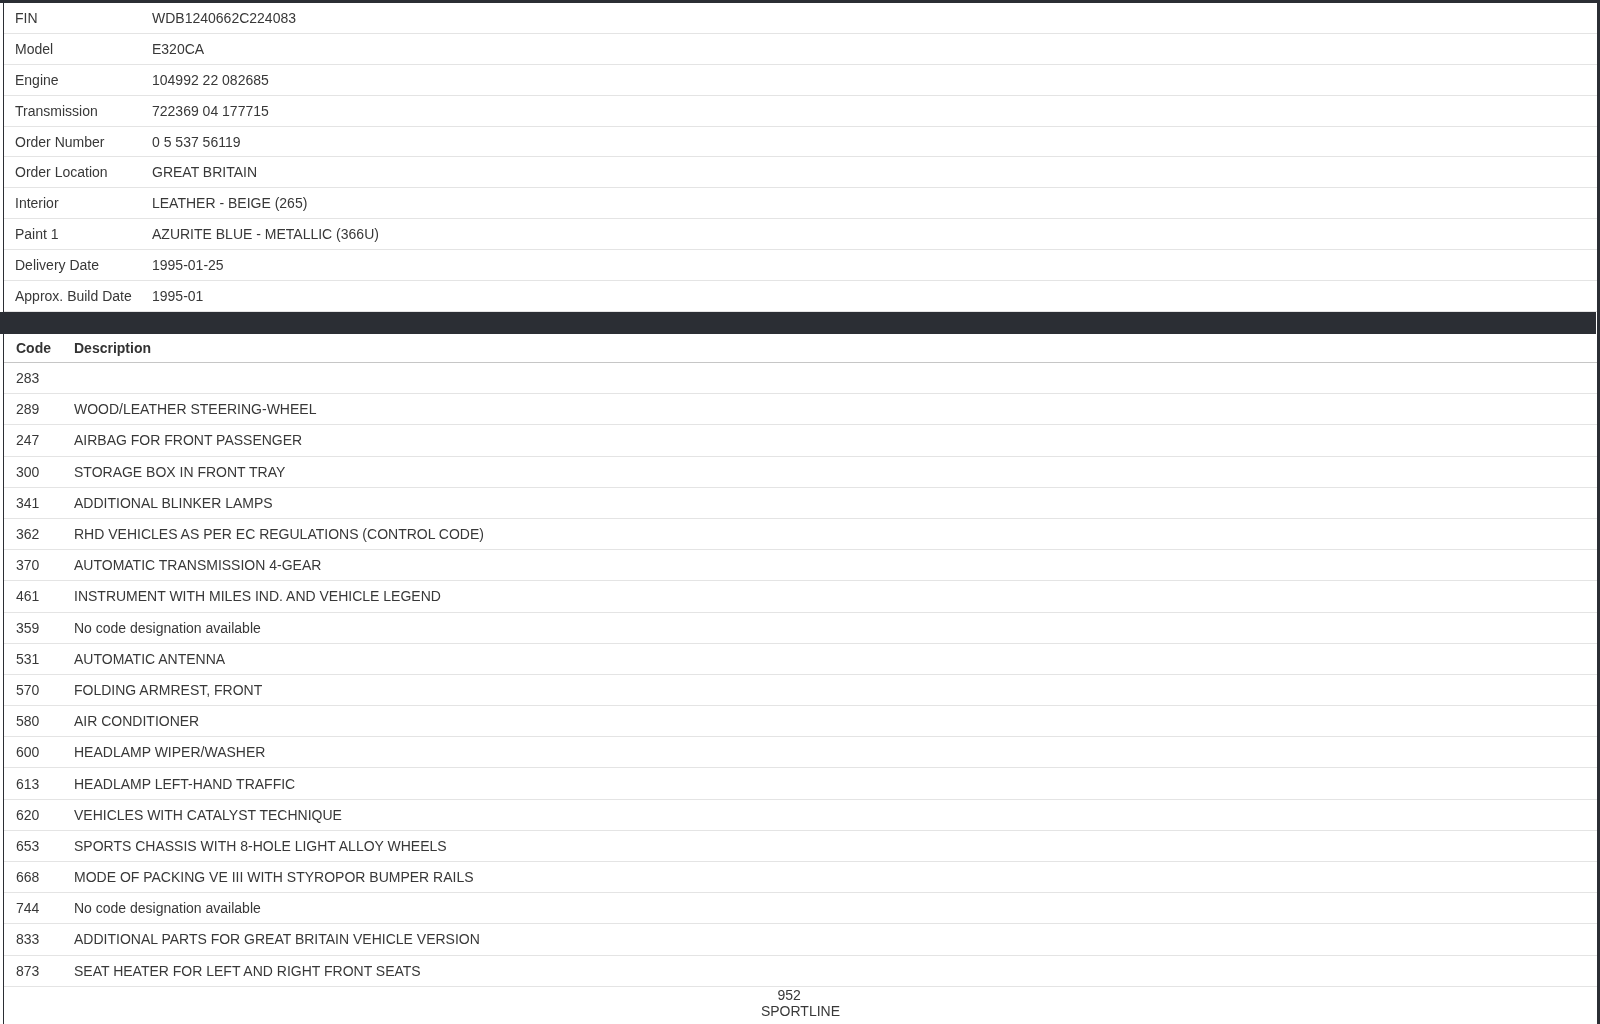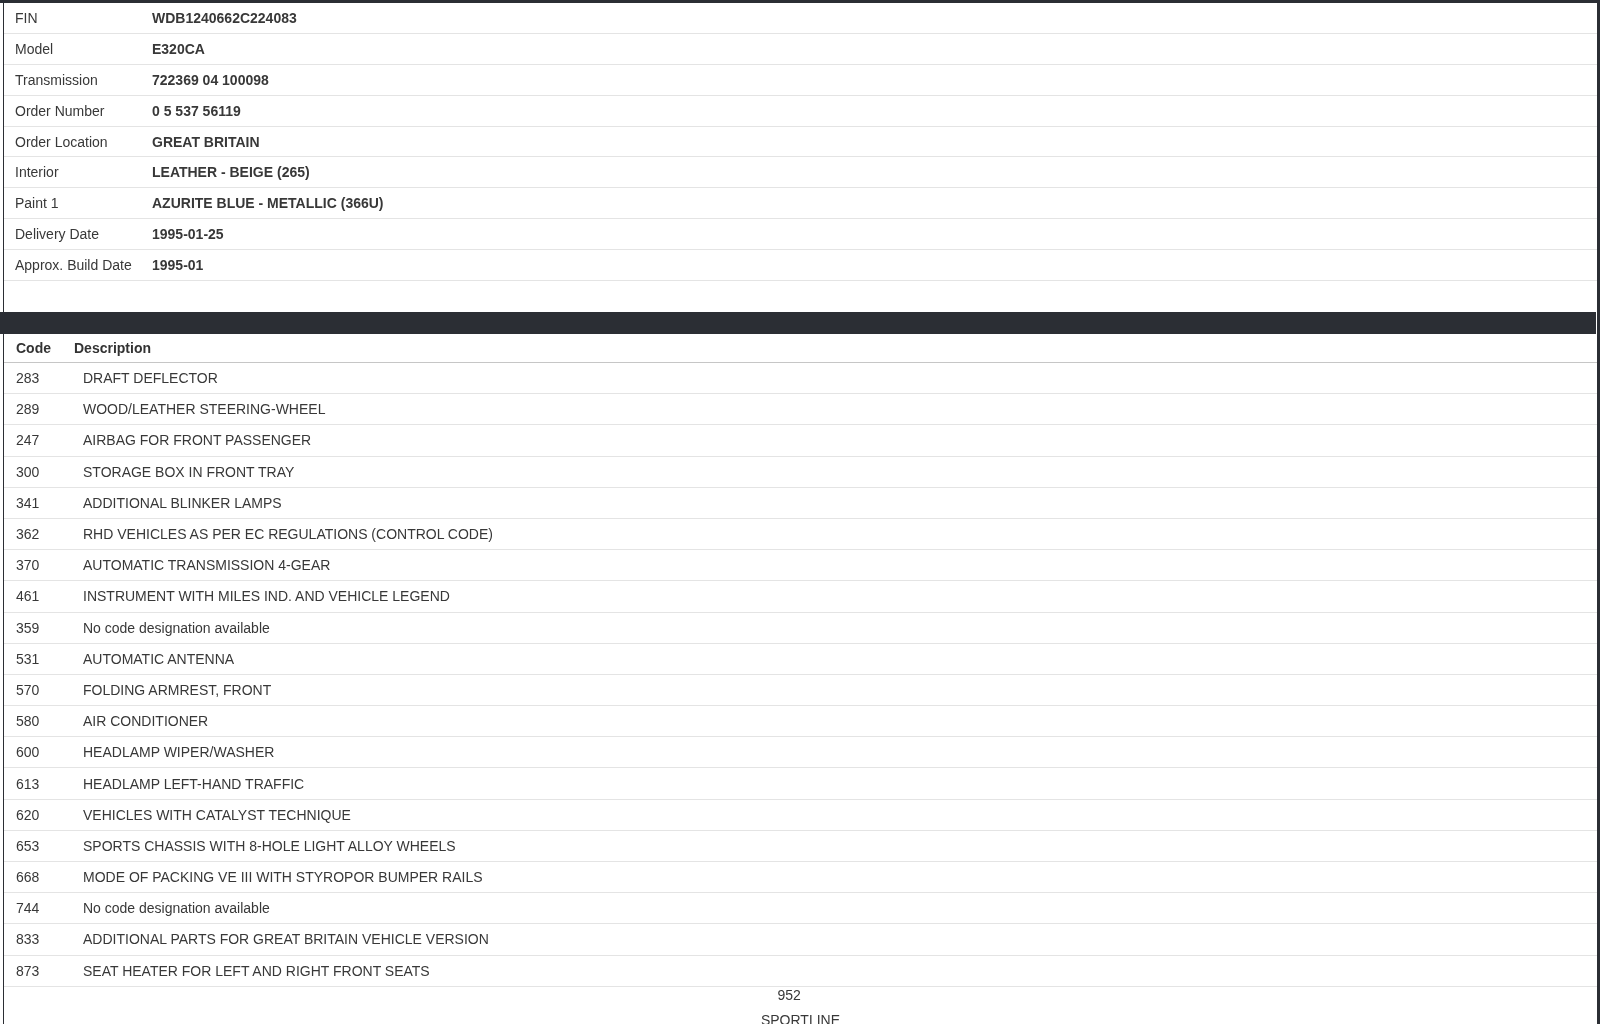--- a/index.html
+++ b/index.html
@@ -27,25 +27,25 @@
   .opt-table  { position: absolute; left: 4px; top: 334px; width: 1593px; }
 
   .row {
     display: flex;
     align-items: center;
     height: 30.9px;
     border-bottom: 1px solid var(--row-border);
     font-size: 14px;
     background: #ffffff;
   }
-  .opt-table .row { height: 31.2px; gap: 9px; }
+  .opt-table .row { height: 31.2px; }
   .opt-table .row:last-child { border-bottom: none; flex-direction: column; }
 
   .kv-label  { width: 148px; padding-left: 11px; flex: none; }
-  .kv-value  { flex: 1; font-weight: bold; }
+  .kv-value  { flex: 1; }
 
   .opt-header {
     display: flex;
     align-items: center;
     height: 29px;
     border-bottom: 1px solid var(--header-border);
     font-size: 14px;
     font-weight: bold;
     color: #333333;
     background: #ffffff;
@@ -67,24 +67,28 @@
       <div class="row">
         <div class="kv-label">FIN</div>
         <div class="kv-value">WDB1240662C224083</div>
       </div>
 
       <div class="row">
         <div class="kv-label">Model</div>
         <div class="kv-value">E320CA</div>
       </div>
 
+      <div class="row">
+        <div class="kv-label">Engine</div>
+        <div class="kv-value">104992 22 082685</div>
+      </div>
 
       <div class="row">
         <div class="kv-label">Transmission</div>
-        <div class="kv-value">722369 04 100098</div>
+        <div class="kv-value">722369 04 177715</div>
       </div>
 
       <div class="row">
         <div class="kv-label">Order Number</div>
         <div class="kv-value">0 5 537 56119</div>
       </div>
 
       <div class="row">
         <div class="kv-label">Order Location</div>
         <div class="kv-value">GREAT BRITAIN</div>
@@ -115,21 +119,20 @@
 
   <div class="opt-table">
     <div class="opt-header">
       <div class="opt-code">Code</div>
       <div class="opt-desc">Description</div>
     </div>
     <div>
 
         <div class="row">
           <div class="opt-code">283</div>
-          <div class="opt-desc">DRAFT DEFLECTOR</div>
         </div>
 
         <div class="row">
           <div class="opt-code">289</div>
           <div class="opt-desc">WOOD/LEATHER STEERING-WHEEL</div>
         </div>
 
         <div class="row">
           <div class="opt-code">247</div>
           <div class="opt-desc">AIRBAG FOR FRONT PASSENGER</div>

